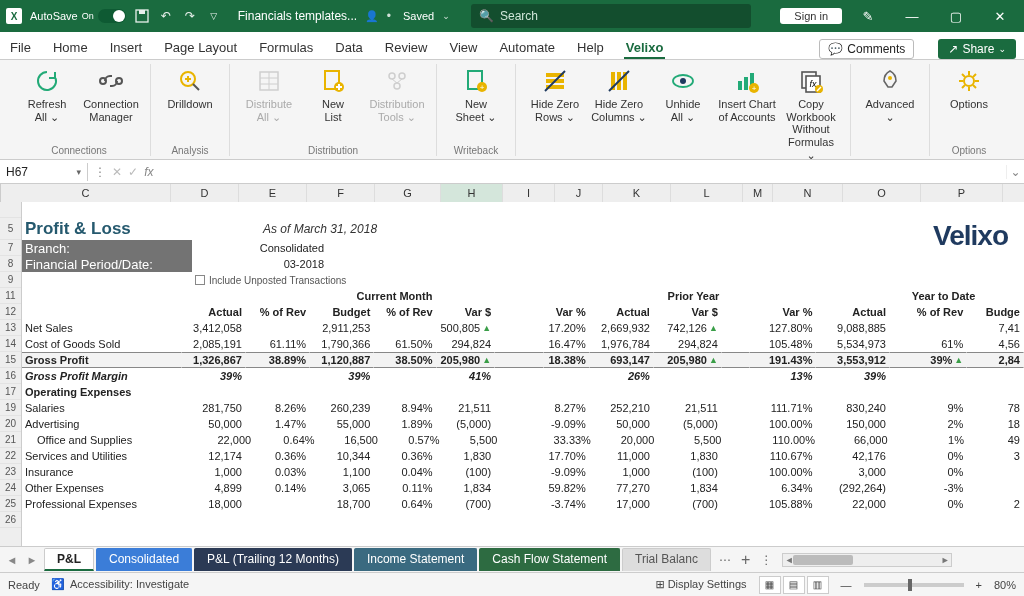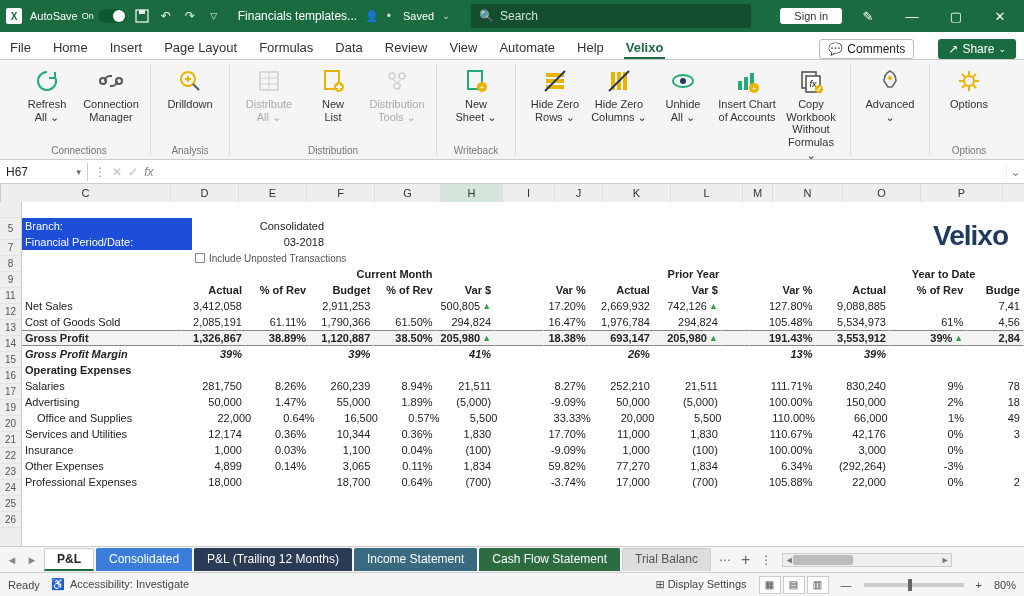--- a/index.html
+++ b/index.html
@@ -57,21 +57,21 @@
 .cells { position:relative; flex:1; overflow:hidden; }
 
 .row { display:flex; height:16px; font-size:11px; }
 .row.tall { height:22px; }
 .cell { border-right:1px solid transparent; padding:0 3px; white-space:nowrap; overflow:hidden; display:flex; align-items:center; }
 .cell.r { justify-content:flex-end; }
 .cell.c { justify-content:center; }
 
 .title-cell { font-size:17px; font-weight:bold; color:#25596e; }
 .asof { font-style:italic; color:#333; font-size:12px; }
-.branch-row { background:#1d4ed8; color:#fff; font-size:11px; }
+.branch-row { background:#737373; color:#fff; font-size:13px; }
 
 .chk { width:10px; height:10px; border:1px solid #888; margin-right:4px; display:inline-block; }
 .unposted { font-size:10px; color:#555; }
 
 .sec-hdr { font-weight:bold; }
 .gross-row .cell { border-top:1px solid #888; border-bottom:1px solid #888; background:#f3f3f3; font-weight:bold;}
 .gp-margin { font-style:italic; font-weight:bold; }
 .tri-up { color:#3a9e48; font-size:9px; margin-left:2px; }
 
 .velixo-logo { position:absolute; right:16px; top:18px; font-size:28px; font-weight:800; color:#1f3a5f; letter-spacing:-1px; }
@@ -425,20 +425,25 @@
         <div>23</div>
         <div>24</div>
         <div>25</div>
         <div>26</div>
       </div>
     <div class="cells" id="cells">
       <div class="velixo-logo">Velixo</div>
     <div class="row ">
           <div class="cell " style="width: 1000px;"></div>
         </div>
+        <div class="row tall">
+          <div class="cell title-cell" style="width: 170px;">Profit &amp; Loss</div>
+          <div class="cell " style="width: 68px;"></div>
+          <div class="cell asof" style="width: 300px;">As of March 31, 2018</div>
+        </div>
         <div class="row">
           <div class="cell branch-row" style="width: 170px;">Branch:</div>
           <div class="cell r" style="width: 136px;">Consolidated</div>
         </div>
         <div class="row">
           <div class="cell branch-row" style="width: 170px;">Financial Period/Date:</div>
           <div class="cell r" style="width: 136px;">03-2018</div>
         </div>
         <div class="row">
           <div class="cell" style="width: 170px;"></div>

